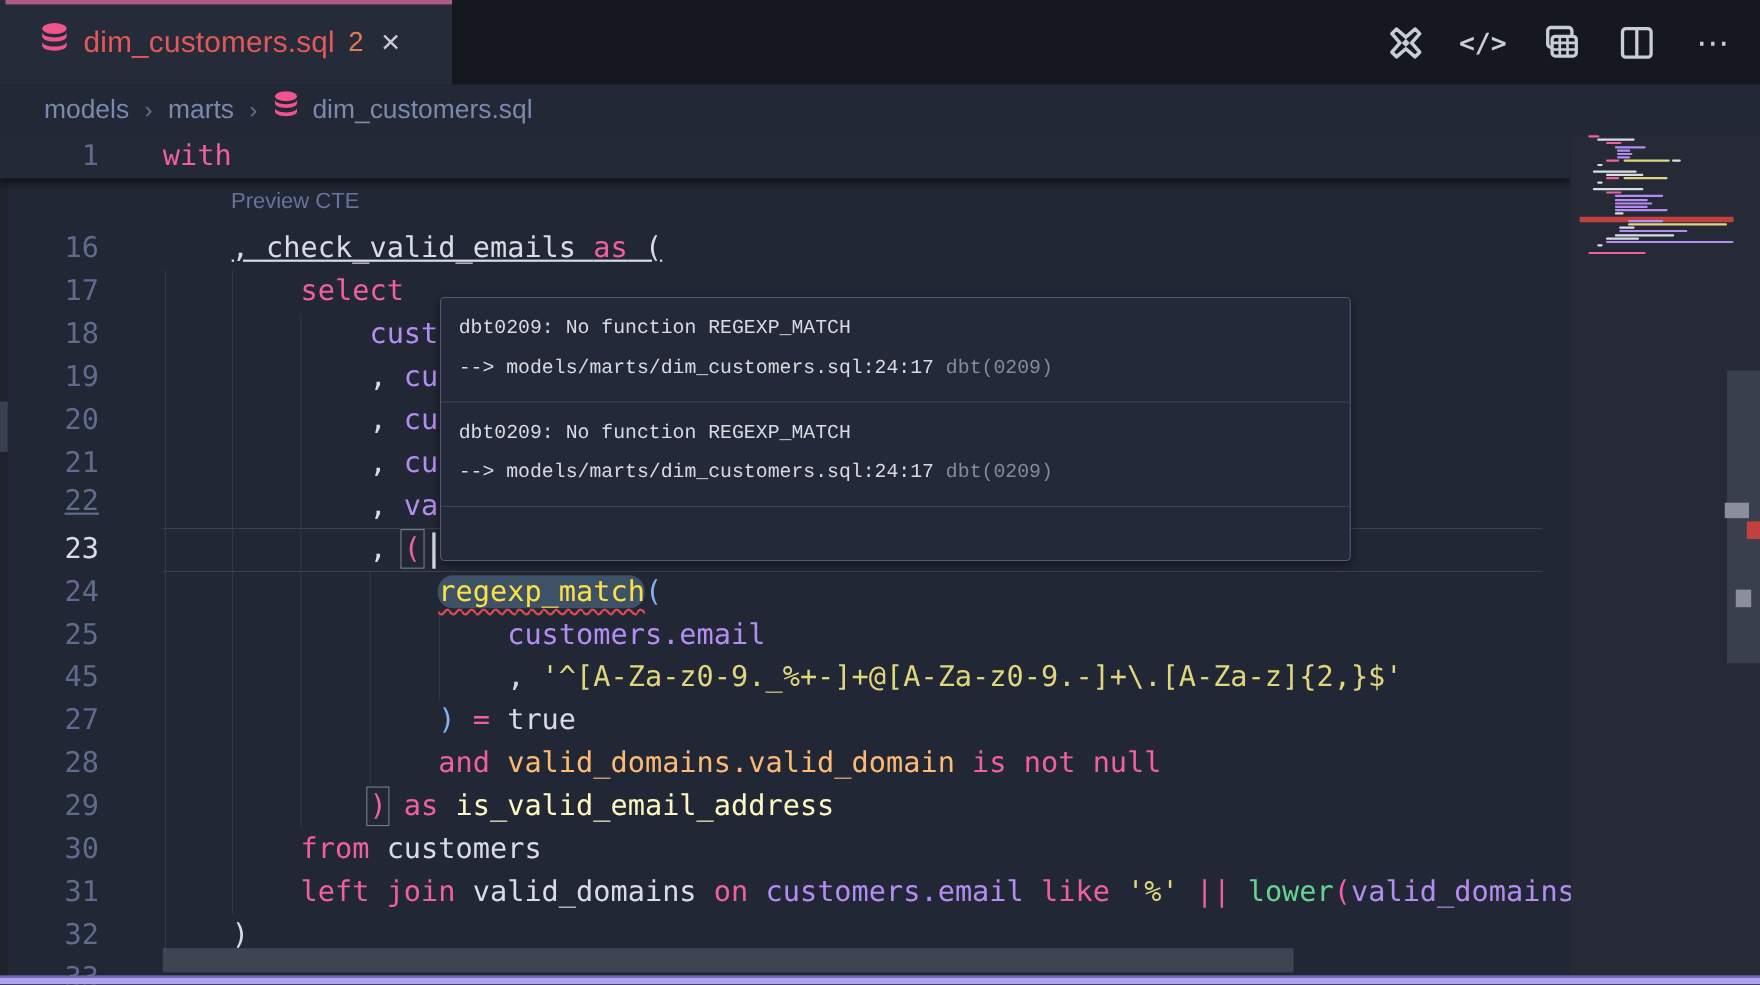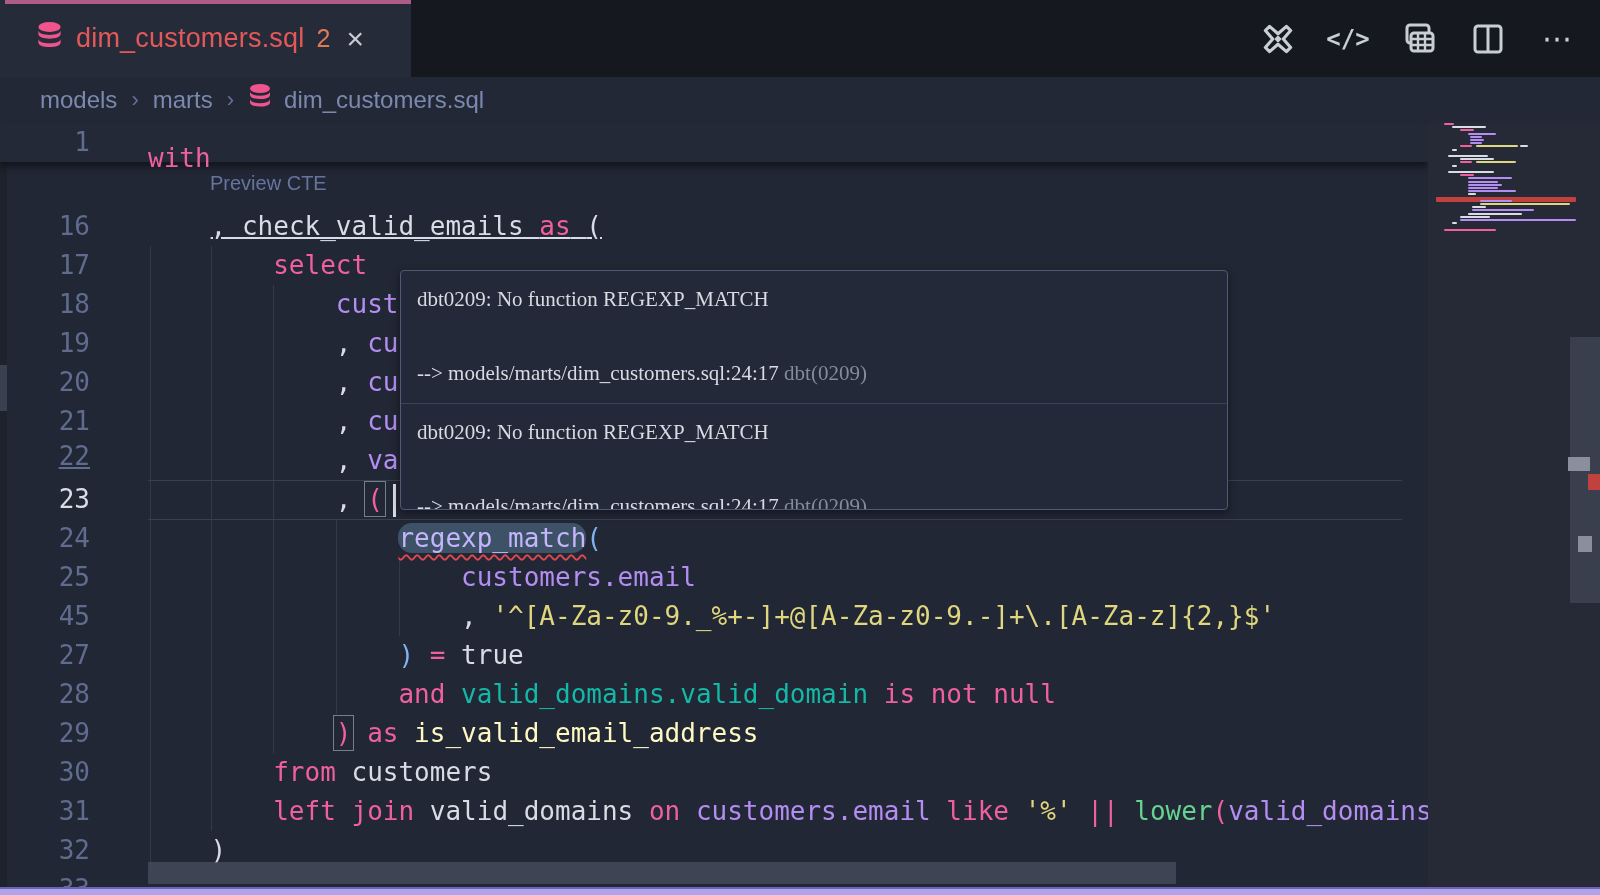--- a/index.html
+++ b/index.html
@@ -38,40 +38,40 @@
                 line-height:39px; }
   .gutter-num.current { color:#d8dce5; }
   .code-line { position:absolute; left:148px; height:39px; line-height:39px; white-space:pre; color:#d8dce4; }
   .code-line span { white-space:pre; }
   .tok-box { outline:1px solid #767d8c; outline-offset:2px; }
   .tok-hl { background:#3d5266; text-decoration:underline wavy #e0484f 2px; text-underline-offset:7px; }
 
   .sticky { position:absolute; left:0; top:0; width:1428px; height:39px; background:#242938;
             box-shadow:0 5px 7px rgba(0,0,0,.45); }
   .sticky .gutter-num { top:0; }
-  .sticky-text { position:absolute; left:148px; top:16px; height:39px; line-height:39px; white-space:pre; }
+  .sticky-text { position:absolute; left:148px; top:0; height:39px; line-height:39px; white-space:pre; }
 
   .codelens { position:absolute; left:210px; top:49px; font-family:"Liberation Sans", sans-serif;
               font-size:20px; color:#67749c; cursor:pointer; }
 
   .cur-line { position:absolute; left:148px; top:357px; width:1254px; height:40px;
               border-top:1px solid #3a4052; border-bottom:1px solid #3a4052; }
   .cursor { position:absolute; left:393px; top:361px; width:3px; height:33px; background:#d9dde5; }
   .guide { position:absolute; width:1px; background:#333948; }
 
   .hscroll { position:absolute; left:148px; top:739px; width:1028px; height:22px; background:#4a4f60; opacity:.75; }
 
   
   .tooltip { position:absolute; left:400px; top:147px; width:828px; height:240px;
              background:#232938; border:1px solid #4f5b75; border-radius:4px;
              box-shadow:0 3px 10px rgba(0,0,0,.45); z-index:30; overflow:hidden; }
   .hover-error { padding:10px 16px 12px 16px; border-bottom:1px solid #3a4357;
-                 font-family:Liberation Serif, serif; font-size:21px; color:#d8dbe2; }
+                 font-family:Liberation Mono, monospace; font-size:18px; color:#d8dbe2; }
   .hover-error .msg { line-height:36px; }
-  .hover-error .loc { line-height:36px;margin-top:38px; }
+  .hover-error .loc { line-height:36px; }
   .hover-error .code { color:#858b99; }
   .hover-actions { height:52px; display:flex; align-items:center; padding:0 16px; font-size:24px; }
   .hover-link { color:#4da0f2; cursor:pointer; }
   .hover-nofix { color:#d4d7de; margin-left:38px; }
 
   
   .minimap { position:absolute; left:1428px; top:0; width:172px; height:772px; background:#262a37; }
   .mm-bar { position:absolute; height:2px; border-radius:1px; }
   .mm-slider { position:absolute; left:142px; top:214px; width:30px; height:266px; background:rgba(110,118,138,.28); }
   .mm-marker { position:absolute; }
@@ -181,25 +181,25 @@
       </div>
     <div id="code-area">
         <div class="code-line" style="top: 84px; padding-left: 4ch; text-decoration: underline;"><span style="color: rgb(216, 220, 228);">, check_valid_emails </span><span style="color: rgb(240, 96, 158);">as</span><span style="color: rgb(216, 220, 228);"> </span><span style="color: rgb(216, 220, 228);">(</span></div>
         <div class="code-line" style="top: 123px; padding-left: 8ch;"><span style="color: rgb(240, 96, 158);">select</span></div>
         <div class="code-line" style="top: 162px; padding-left: 12ch;"><span style="color: rgb(180, 141, 242);">cust</span></div>
         <div class="code-line" style="top: 201px; padding-left: 12ch;"><span style="color: rgb(216, 220, 228);">, </span><span style="color: rgb(180, 141, 242);">cu</span></div>
         <div class="code-line" style="top: 240px; padding-left: 12ch;"><span style="color: rgb(216, 220, 228);">, </span><span style="color: rgb(180, 141, 242);">cu</span></div>
         <div class="code-line" style="top: 279px; padding-left: 12ch;"><span style="color: rgb(216, 220, 228);">, </span><span style="color: rgb(180, 141, 242);">cu</span></div>
         <div class="code-line" style="top: 318px; padding-left: 12ch;"><span style="color: rgb(216, 220, 228);">, </span><span style="color: rgb(180, 141, 242);">va</span></div>
         <div class="code-line" style="top: 357px; padding-left: 12ch;"><span style="color: rgb(216, 220, 228);">, </span><span class="tok-box" style="color: rgb(240, 96, 158);">(</span></div>
-        <div class="code-line" style="top: 396px; padding-left: 16ch;"><span class="tok-hl" style="color: #c4b5fd; border-radius: 14px;">regexp_match</span><span style="color: rgb(127, 178, 238);">(</span></div>
+        <div class="code-line" style="top: 396px; padding-left: 16ch;"><span class="tok-hl" style="color: #fde047; border-radius: 14px;">regexp_match</span><span style="color: rgb(127, 178, 238);">(</span></div>
         <div class="code-line" style="top: 435px; padding-left: 20ch;"><span style="color: rgb(180, 141, 242);">customers.email</span></div>
         <div class="code-line" style="top: 474px; padding-left: 20ch;"><span style="color: rgb(216, 220, 228);">, </span><span style="color: rgb(223, 214, 125);">'^[A-Za-z0-9._%+-]+@[A-Za-z0-9.-]+\.[A-Za-z]{2,}$'</span></div>
         <div class="code-line" style="top: 513px; padding-left: 16ch;"><span style="color: rgb(127, 178, 238);">)</span><span style="color: rgb(216, 220, 228);"> </span><span style="color: rgb(240, 96, 158);">=</span><span style="color: rgb(216, 220, 228);"> </span><span style="color: rgb(216, 220, 228);">true</span></div>
-        <div class="code-line" style="top: 552px; padding-left: 16ch;"><span style="color: rgb(240, 96, 158);">and</span><span style="color: rgb(216, 220, 228);"> </span><span style="color: #14b8a6;">valid_domains.valid_domain</span><span style="color: rgb(216, 220, 228);"> </span><span style="color: rgb(240, 96, 158);">is not null</span></div>
+        <div class="code-line" style="top: 552px; padding-left: 16ch;"><span style="color: rgb(240, 96, 158);">and</span><span style="color: rgb(216, 220, 228);"> </span><span style="color: #fdba74;">valid_domains.valid_domain</span><span style="color: rgb(216, 220, 228);"> </span><span style="color: rgb(240, 96, 158);">is not null</span></div>
         <div class="code-line" style="top: 591px; padding-left: 12ch;"><span class="tok-box" style="color: rgb(240, 96, 158);">)</span><span style="color: rgb(216, 220, 228);"> </span><span style="color: rgb(240, 96, 158);">as</span><span style="color: rgb(216, 220, 228);"> </span><span style="color: #fef9c3;">is_valid_email_address</span></div>
         <div class="code-line" style="top: 630px; padding-left: 8ch;"><span style="color: rgb(240, 96, 158);">from</span><span style="color: rgb(216, 220, 228);"> </span><span style="color: rgb(216, 220, 228);">customers</span></div>
         <div class="code-line" style="top: 669px; padding-left: 8ch;"><span style="color: rgb(240, 96, 158);">left join</span><span style="color: rgb(216, 220, 228);"> </span><span style="color: rgb(216, 220, 228);">valid_domains</span><span style="color: rgb(216, 220, 228);"> </span><span style="color: rgb(240, 96, 158);">on</span><span style="color: rgb(216, 220, 228);"> </span><span style="color: rgb(180, 141, 242);">customers.email</span><span style="color: rgb(216, 220, 228);"> </span><span style="color: rgb(240, 96, 158);">like</span><span style="color: rgb(216, 220, 228);"> </span><span style="color: rgb(223, 214, 125);">'%'</span><span style="color: rgb(216, 220, 228);"> </span><span style="color: rgb(240, 96, 158);">||</span><span style="color: rgb(216, 220, 228);"> </span><span style="color: rgb(102, 211, 144);">lower</span><span style="color: rgb(240, 96, 158);">(</span><span style="color: rgb(180, 141, 242);">valid_domains</span></div>
         <div class="code-line" style="top: 708px; padding-left: 4ch;"><span style="color: rgb(216, 220, 228);">)</span></div>
         <div class="code-line" style="top: 747px; padding-left: 0ch;"></div>
       </div>
 
     <div class="codelens">Preview CTE</div>
 
     <div class="sticky">

